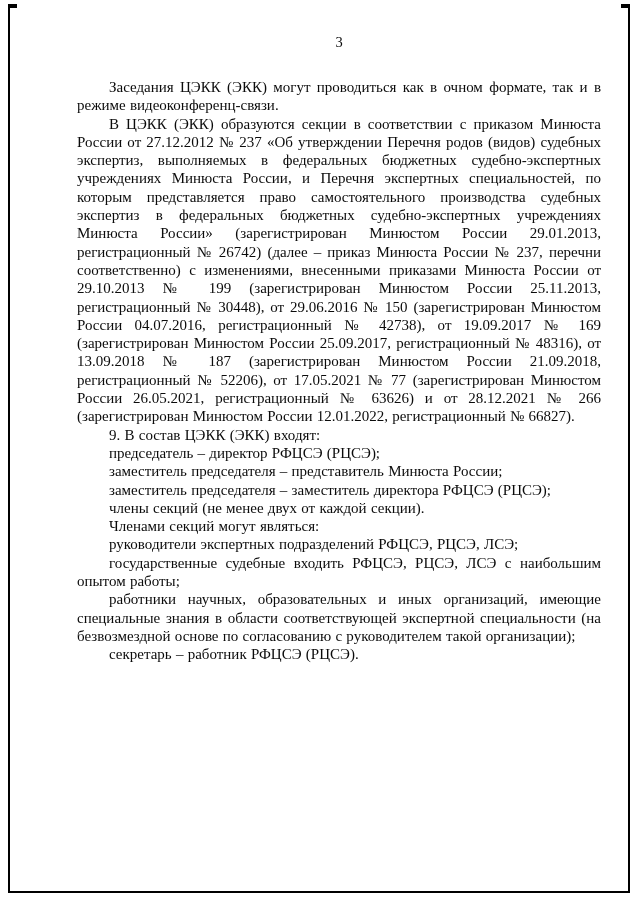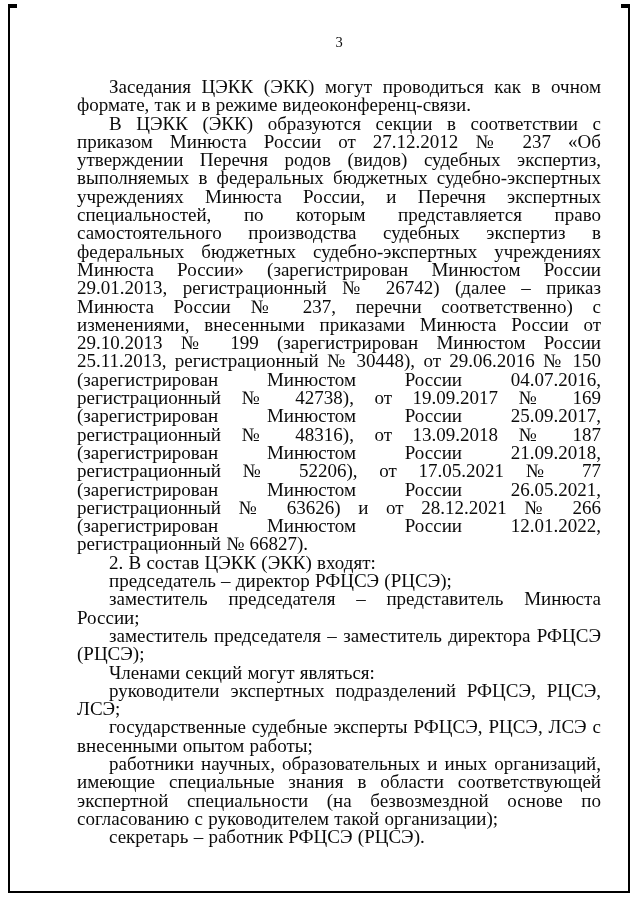--- a/index.html
+++ b/index.html
@@ -32,21 +32,21 @@
     width: 524px;
   }
   .page-num {
     text-align: center;
     font-size: 14.5px;
     line-height: 18px;
     margin: 0 0 27px 0;
   }
   .content p {
     margin: 0;
-    font-size: 19px;
+    font-size: 15px;
     line-height: 18.3px;
     text-align: justify;
     text-indent: 32px;
     word-spacing: 0.5px;
   }
 </style>
 </head>
 <body>
 
 <div class="page">
@@ -55,24 +55,25 @@
   <div class="edge edge-right"></div>
   <div class="edge edge-bottom"></div>
   <div class="tick tick-tl"></div>
   <div class="tick tick-tr"></div>
 
   <div class="content">
     <div class="page-num">3</div>
 
     <p>Заседания ЦЭКК (ЭКК) могут проводиться как в очном формате, так и в режиме видеоконференц-связи.</p>
     <p>В ЦЭКК (ЭКК) образуются секции в соответствии с приказом Минюста России от 27.12.2012 № 237 «Об утверждении Перечня родов (видов) судебных экспертиз, выполняемых в федеральных бюджетных судебно-экспертных учреждениях Минюста России, и Перечня экспертных специальностей, по которым представляется право самостоятельного производства судебных экспертиз в федеральных бюджетных судебно-экспертных учреждениях Минюста России» (зарегистрирован Минюстом России 29.01.2013, регистрационный № 26742) (далее – приказ Минюста России № 237, перечни соответственно) с изменениями, внесенными приказами Минюста России от 29.10.2013 № 199 (зарегистрирован Минюстом России 25.11.2013, регистрационный № 30448), от 29.06.2016 № 150 (зарегистрирован Минюстом России 04.07.2016, регистрационный № 42738), от 19.09.2017 № 169 (зарегистрирован Минюстом России 25.09.2017, регистрационный № 48316), от 13.09.2018 № 187 (зарегистрирован Минюстом России 21.09.2018, регистрационный № 52206), от 17.05.2021 № 77 (зарегистрирован Минюстом России 26.05.2021, регистрационный № 63626) и от 28.12.2021 № 266 (зарегистрирован Минюстом России 12.01.2022, регистрационный № 66827).</p>
-    <p>2. В состав ЦЭКК (ЭКК) входят:</p>
+    <p>9. В состав ЦЭКК (ЭКК) входят:</p>
     <p>председатель – директор РФЦСЭ (РЦСЭ);</p>
     <p>заместитель председателя – представитель Минюста России;</p>
     <p>заместитель председателя – заместитель директора РФЦСЭ (РЦСЭ);</p>
+    <p>члены секций (не менее двух от каждой секции).</p>
     <p>Членами секций могут являться:</p>
     <p>руководители экспертных подразделений РФЦСЭ, РЦСЭ, ЛСЭ;</p>
-    <p>государственные судебные эксперты РФЦСЭ, РЦСЭ, ЛСЭ с внесенными опытом работы;</p>
+    <p>государственные судебные входить РФЦСЭ, РЦСЭ, ЛСЭ с наибольшим опытом работы;</p>
     <p>работники научных, образовательных и иных организаций, имеющие специальные знания в области соответствующей экспертной специальности (на безвозмездной основе по согласованию с руководителем такой организации);</p>
     <p>секретарь – работник РФЦСЭ (РЦСЭ).</p>
   </div>
 
 </div>
 
 </body></html>

